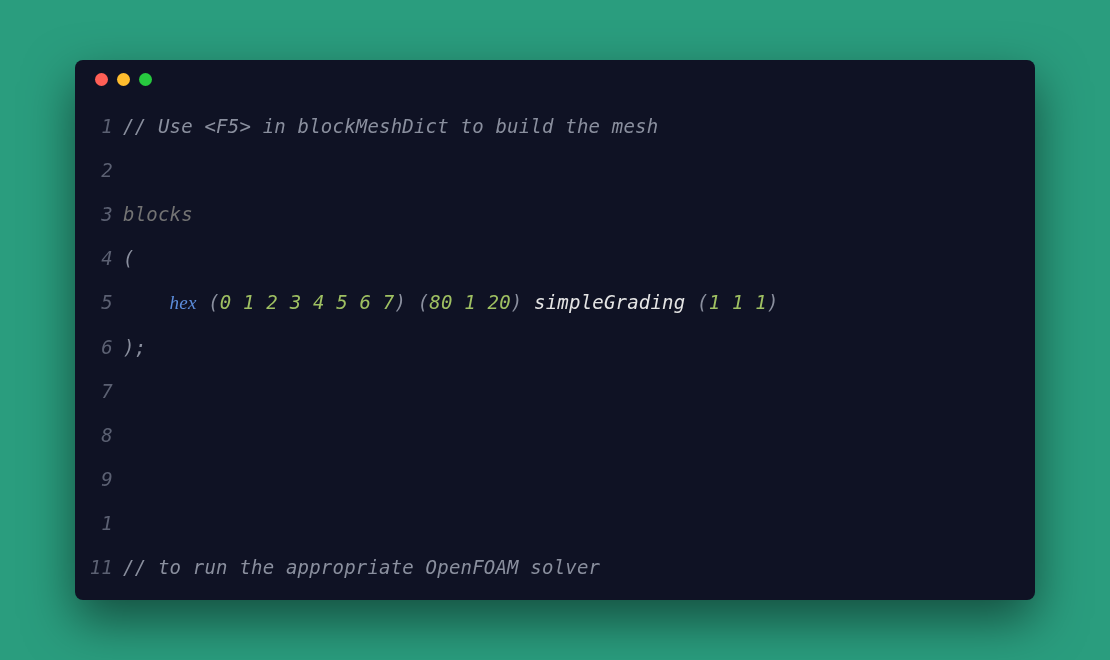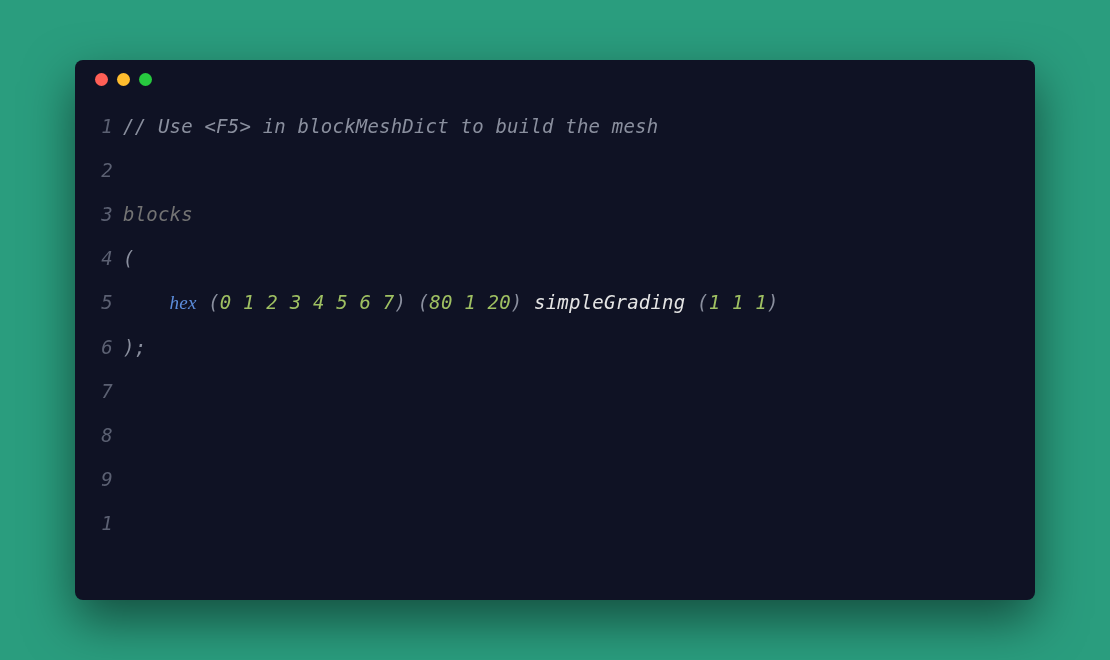--- a/index.html
+++ b/index.html
@@ -118,15 +118,19 @@
 
     <div class="code-line">
       <span class="gutter">9</span>
       <span class="code-content"></span>
     </div>
 
     <div class="code-line">
       <span class="gutter">1</span>
     </div>
 
+    <div class="code-line">
+      <span class="gutter">11</span>
+      <span class="code-content"><span class="tok-comment">// to run the appropriate OpenFOAM solver</span></span>
+    </div>
 
   </div>
 </div>
 
 </body></html>

